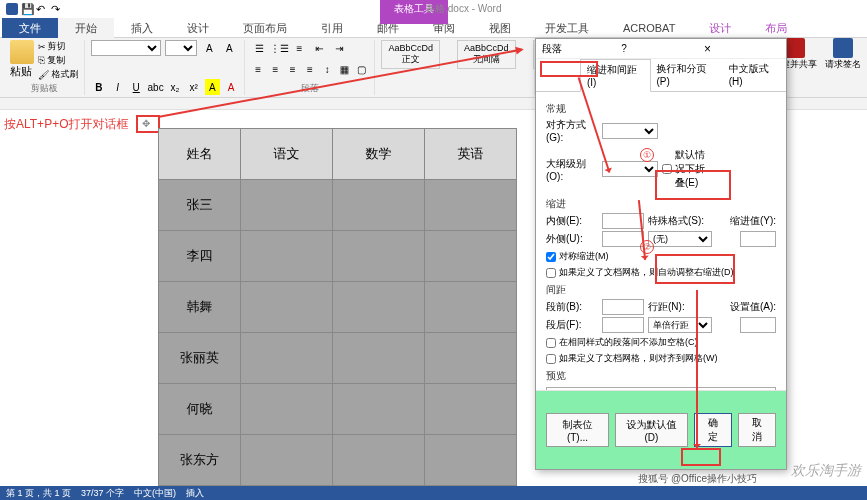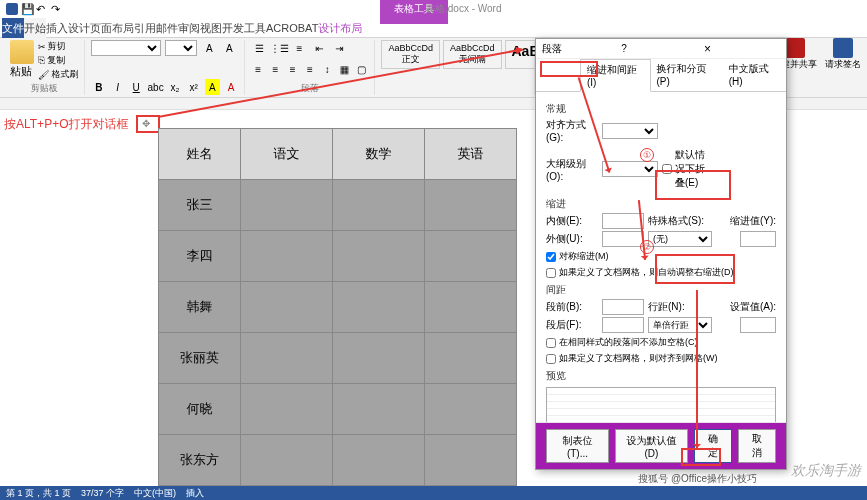--- a/index.html
+++ b/index.html
@@ -7,21 +7,21 @@
 
 
 .titlebar { height: 18px; background: #fff; display: flex; align-items: center; padding: 0 6px; }
 .titlebar .qat { display: flex; gap: 3px; align-items: center; }
 .titlebar .qat span { width: 12px; height: 12px; }
 .titlebar .tools { position: absolute; left: 380px; top: 0; background: #b146c2; color: #fff; padding: 0 14px; font-size: 10px; height: 24px; line-height: 18px; }
 .titlebar .docname { position: absolute; left: 425px; top: 0; font-size: 10px; color: #888; height: 18px; line-height: 18px; }
 
 
 .ribbon-tabs { height: 20px; background: #fff; display: flex; align-items: center; border-bottom: 1px solid #d4d4d4; padding-left: 2px; }
-.ribbon-tabs .tab { padding: 0 0; font-size: 11px; color: #444; height: 20px; line-height: 20px; cursor: pointer; }
+.ribbon-tabs .tab { padding: 0 17px; font-size: 11px; color: #444; height: 20px; line-height: 20px; cursor: pointer; }
 .ribbon-tabs .tab.file { background: #2b579a; color: #fff; }
 .ribbon-tabs .tab.active { background: #f3f3f3; }
 .ribbon-tabs .tab.context { color: #b146c2; }
 
 
 .ribbon { height: 60px; background: #f3f3f3; border-bottom: 1px solid #d4d4d4; display: flex; padding: 2px 4px; }
 .ribbon-group { border-right: 1px solid #e0e0e0; padding: 0 6px; display: flex; flex-direction: column; justify-content: space-between; }
 .ribbon-group .label { font-size: 9px; color: #777; text-align: center; }
 .paste-btn { display: flex; flex-direction: column; align-items: flex-start; }
 .paste-icon { width: 24px; height: 24px; background: linear-gradient(#f9d776, #e8b94a); border-radius: 2px; }
@@ -61,21 +61,21 @@
 .dlg-tab.active { border: 1px solid #ccc; border-bottom: 1px solid #fff; margin-bottom: -1px; background: #fff; margin-left: 44px; }
 .dlg-body { padding: 6px 10px; }
 .dlg-sec { font-size: 10px; color: #333; margin: 4px 0 2px; }
 .dlg-row { display: flex; align-items: center; gap: 4px; margin: 2px 0; }
 .dlg-row label { width: 52px; font-size: 10px; }
 .dlg-sel { border: 1px solid #aaa; height: 16px; width: 56px; font-size: 9px; background: #fff; }
 .dlg-spin { border: 1px solid #aaa; height: 16px; width: 42px; }
 .dlg-chk { display: flex; align-items: center; gap: 3px; font-size: 9px; margin: 3px 0; }
 .dlg-chk input { width: 10px; height: 10px; }
 .preview { border: 1px solid #aaa; height: 70px; margin-top: 4px; background: repeating-linear-gradient(#fff, #fff 6px, #eee 6px, #eee 7px); }
-.dlg-foot { display: flex; gap: 6px; justify-content: flex-end; padding: 6px 10px; border-top: 1px solid #e5e5e5; position: absolute; bottom: 0; left: 0; right: 0; background: #a21caf; }
+.dlg-foot { display: flex; gap: 6px; justify-content: flex-end; padding: 22px 10px; border-top: 1px solid #e5e5e5; position: absolute; bottom: 0; left: 0; right: 0; background: #86efac; }
 .dlg-btn { border: 1px solid #999; padding: 2px 10px; font-size: 10px; background: #f9f9f9; }
 .dlg-btn.primary { border: 1px solid #2b579a; }
 
 
 .red-box { position: absolute; border: 2px solid #e53935; pointer-events: none; }
 .circ { position: absolute; width: 14px; height: 14px; border: 1px solid #e53935; border-radius: 50%; color: #e53935; font-size: 9px; text-align: center; line-height: 12px; }
 .red-arrow { position: absolute; background: #e53935; }
 .red-arrow::after { content: ""; position: absolute; border: 4px solid transparent; }
 
 .arr-a { left: 593px; top: 75px; width: 2px; height: 100px; transform: rotate(-18deg); }
@@ -178,21 +178,21 @@
       <span class="fmt-btn">≡</span>
       <span class="fmt-btn">≡</span>
       <span class="fmt-btn">≡</span>
       <span class="fmt-btn">↕</span>
       <span class="fmt-btn">▦</span>
       <span class="fmt-btn">▢</span>
     </div>
     <div class="label">段落</div>
   </div>
   <div class="ribbon-group" style="width:160px">
-    <div style="display:flex;gap:3px">
+    <div style="display:flex;gap:17px">
       <div class="style-box">
         <div>AaBbCcDd</div>
         <div>正文</div>
       </div>
       <div class="style-box">
         <div>AaBbCcDd</div>
         <div>无间隔</div>
       </div>
       <div class="style-box style-big">AaBb</div>
     </div>

